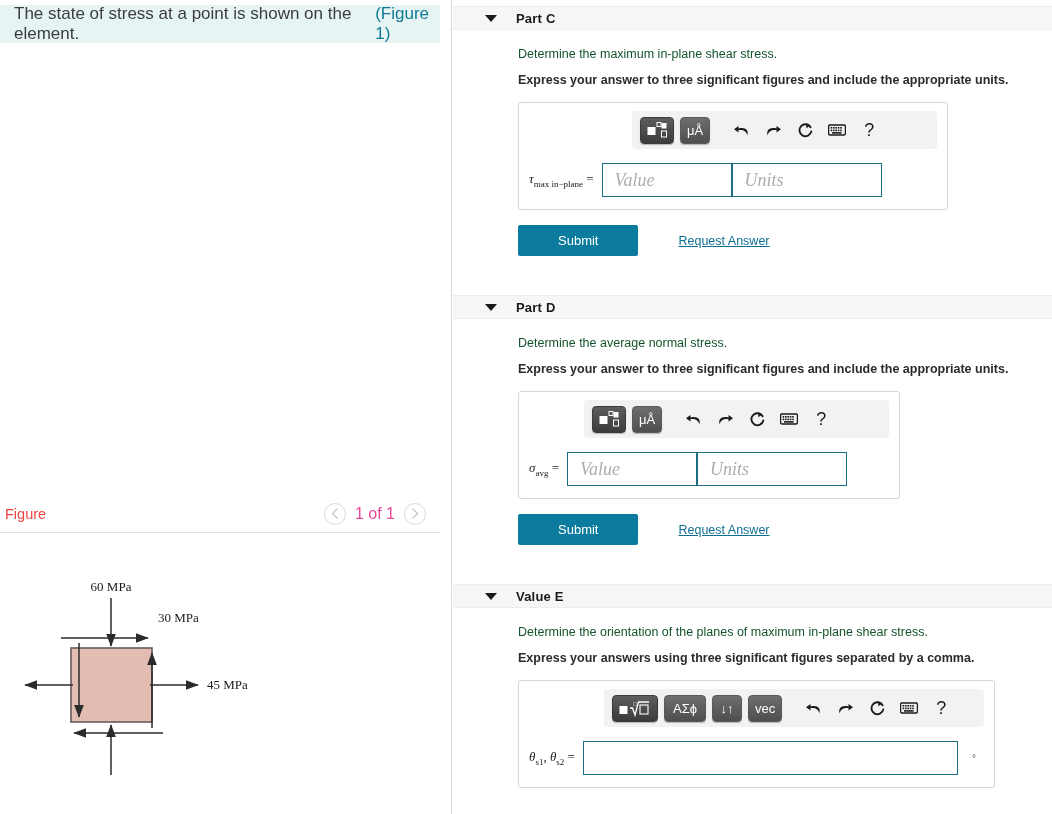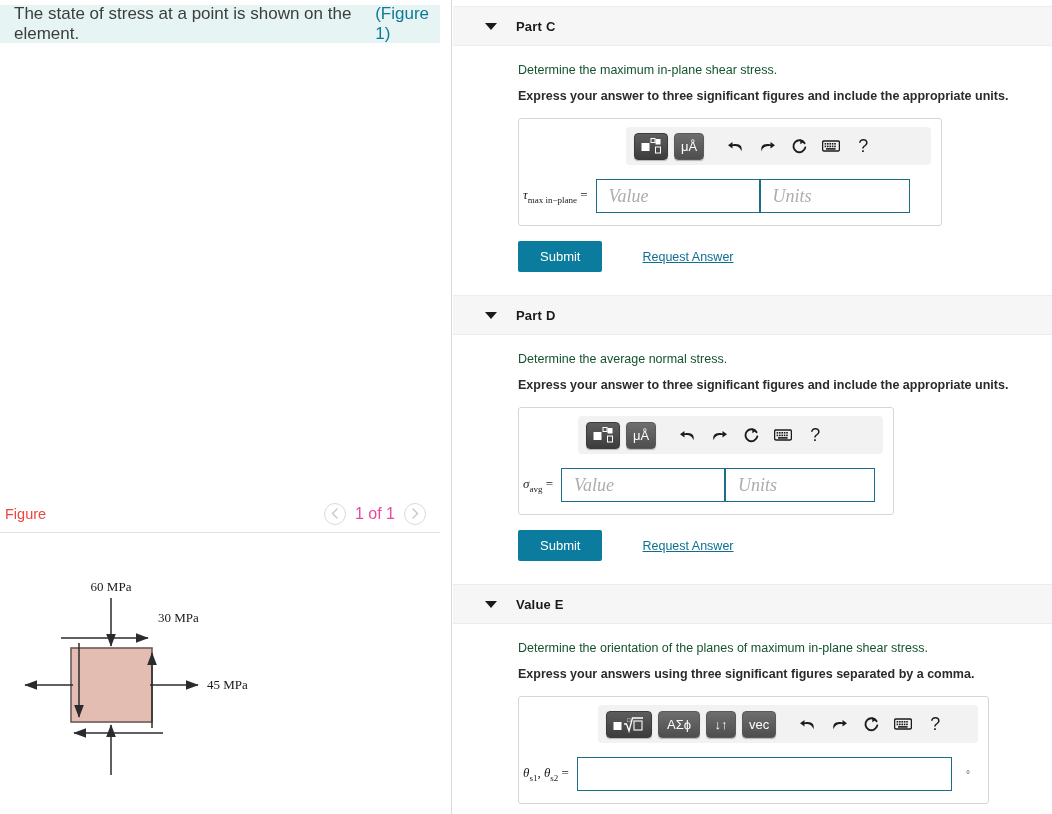--- a/index.html
+++ b/index.html
@@ -52,21 +52,21 @@
   .figure-canvas { position: absolute; left: 0; top: 545px; width: 440px; height: 265px; }
 
   
   .right-col {
     position: absolute; left: 453px; top: 0;
     width: 599px; height: 814px;
     background: #fff;
   }
   .part-block { position: absolute; left: 0; width: 599px; }
   .part-header {
-    height: 40px; background: #f6f6f6;
+    height: 24px; background: #f6f6f6;
     border-top: 1px solid #ededed;
     border-bottom: 1px solid #ededed;
     display: flex; align-items: center;
     padding-left: 32px;
   }
   .caret {
     width: 0; height: 0;
     border-left: 6px solid transparent;
     border-right: 6px solid transparent;
     border-top: 7px solid #1a1a1a;
@@ -76,21 +76,21 @@
 
   .part-body { padding: 0 0 0 65px; }
   .q-text { font-size: 12.5px; color: #14532d; padding-top: 17px; }
   .q-instr { font-size: 12.5px; font-weight: bold; color: #2b2b2b; padding-top: 12px; }
 
   .answer-box {
     margin-top: 15px;
     border: 1px solid #d6d6d6;
     border-radius: 3px;
     background: #fff;
-    padding: 8px 10px 12px 4px;
+    padding: 8px 10px 12px 10px;
     display: inline-block;
   }
 
   .mq-toolbar {
     background: #f2f2f2;
     border-radius: 4px;
     display: flex; align-items: center;
     padding: 4px 8px;
     gap: 6px;
     height: 38px;
@@ -130,32 +130,32 @@
     border: 1px solid #1b6e84;
     background: #fff;
     height: 34px;
     display: flex; align-items: center;
     padding-left: 12px;
     font-family: "Liberation Serif", serif;
     font-style: italic;
     font-size: 18px;
     color: #adadad;
   }
-  .mq-input.value-f { width: 164px; }
+  .mq-input.value-f { width: 130px; }
   .mq-input.units-f { width: 150px; border-left-width: 1px; }
   .mq-input.wide-f { width: 375px; }
   .deg-mark { font-size: 10px; color: #5a5a5a; margin-left: 14px; }
 
   .actions { display: flex; align-items: center; margin-top: 15px; }
   .submit-btn {
     background: #0b7c9e; color: #fff;
     border: none; border-radius: 2px;
     font-family: "Liberation Sans", sans-serif;
     font-size: 13px;
-    padding: 8px 22px; cursor: pointer;
+    padding: 8px 40px; cursor: pointer;
   }
   .req-link {
     color: #0f6f93; font-size: 12.5px;
     text-decoration: underline; margin-left: 40px; cursor: pointer;
   }
 </style>
 </head>
 <body>
 
 <div class="page">

